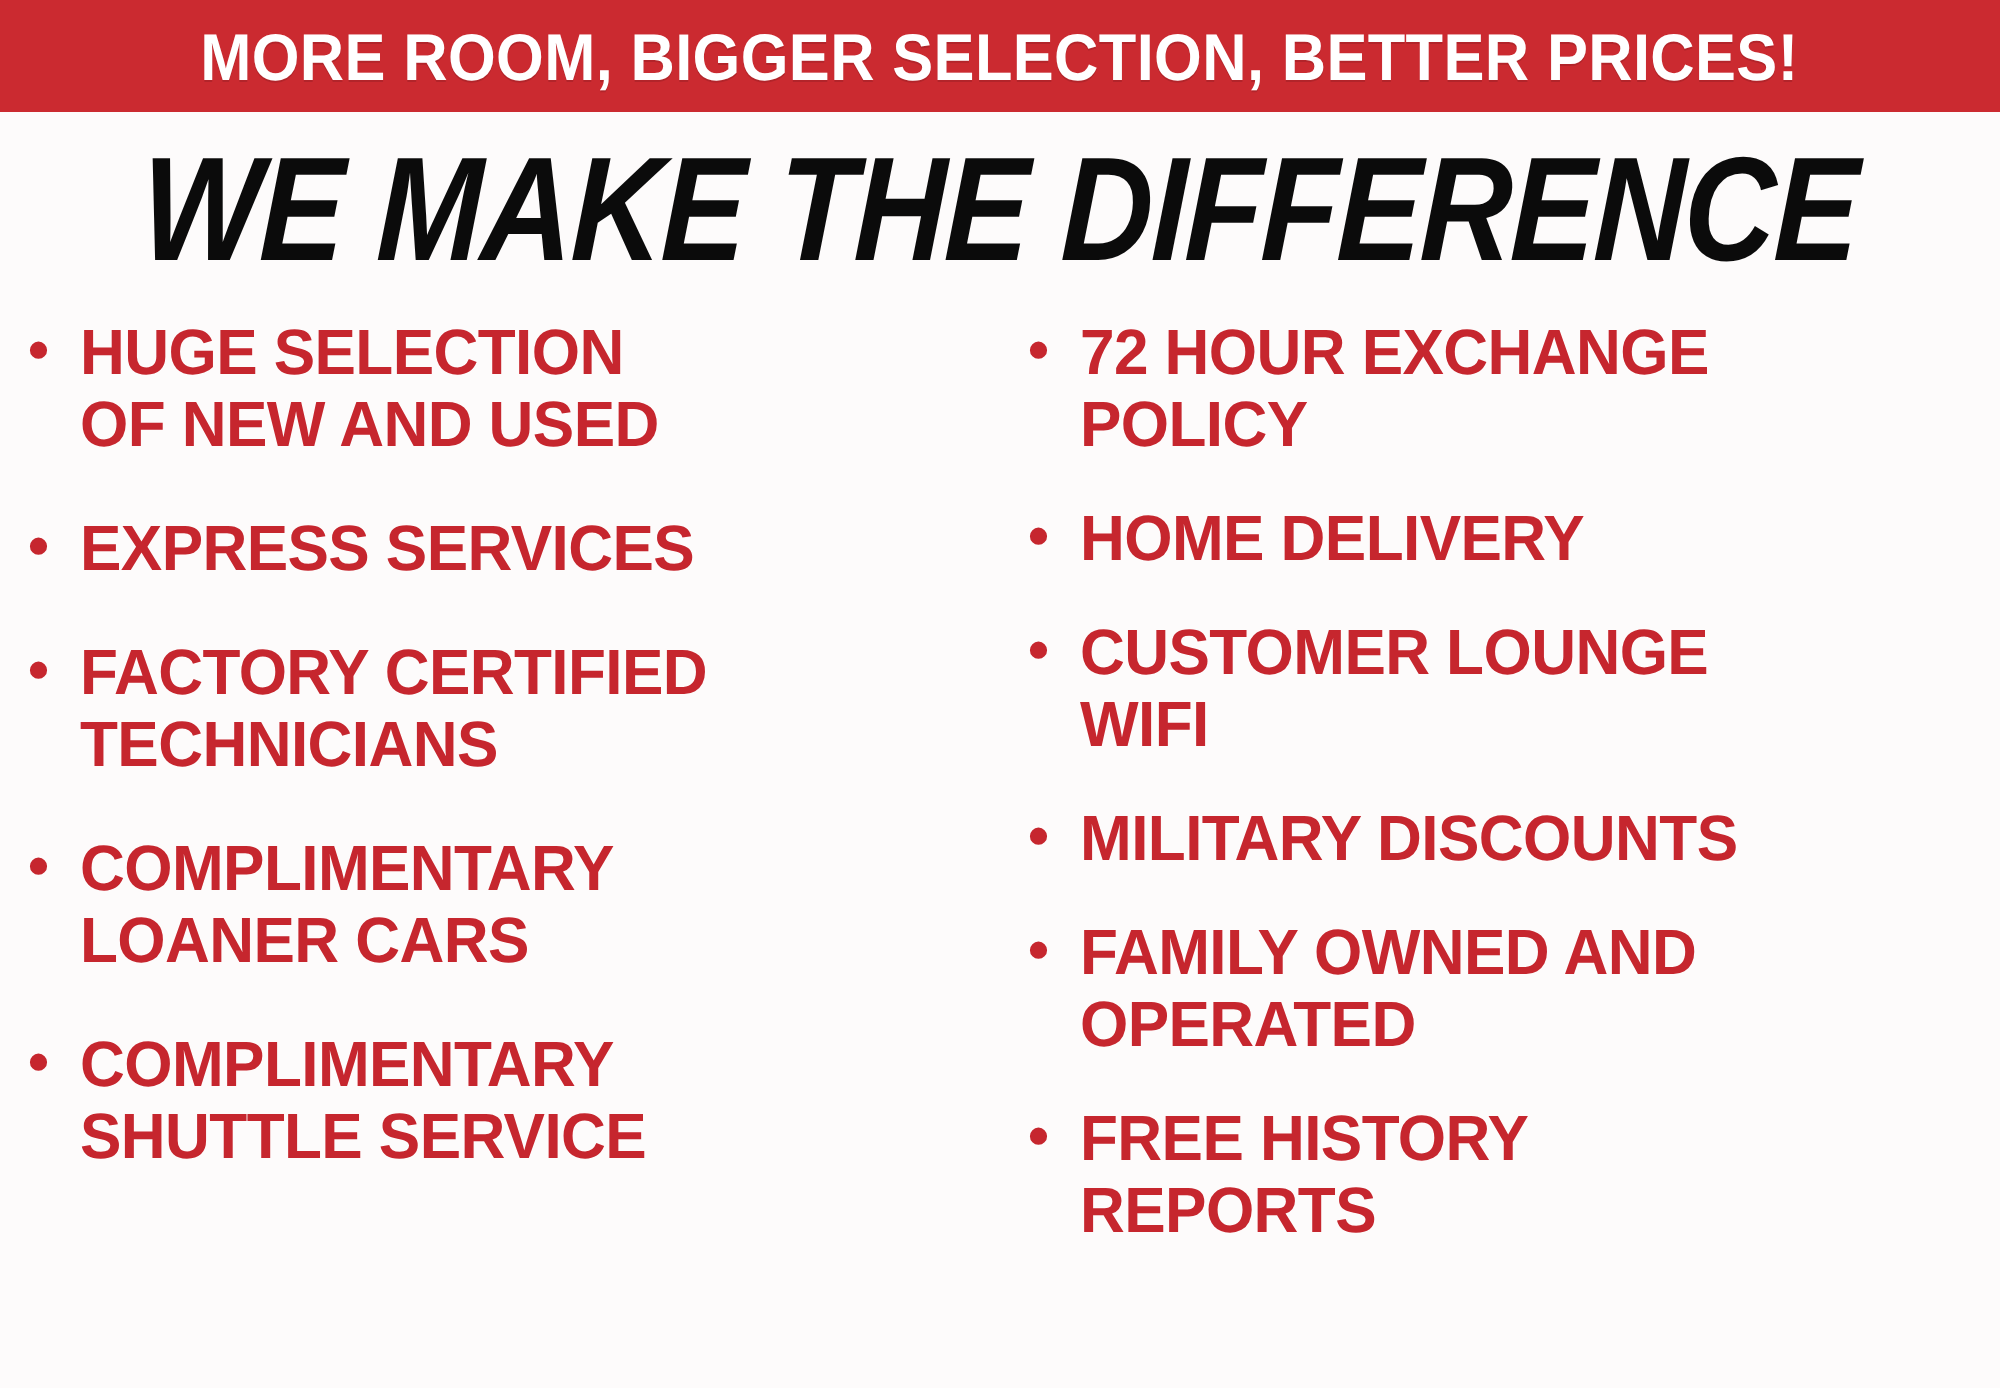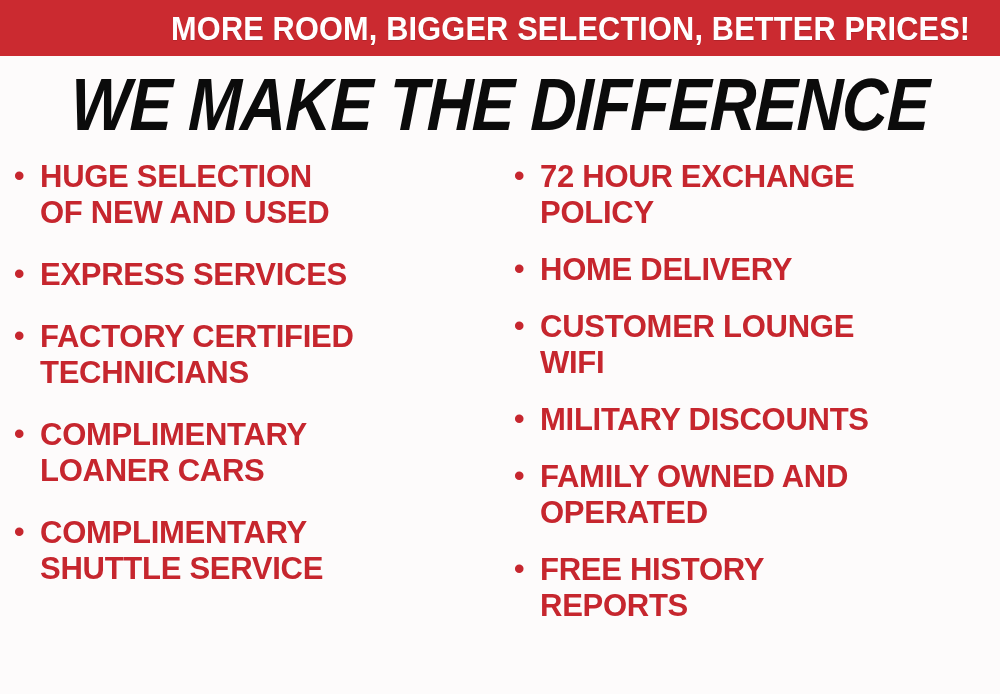--- a/index.html
+++ b/index.html
@@ -25,21 +25,21 @@
   
   #banner {
     position: absolute;
     left: 0;
     top: 0;
     width: 1000px;
     height: 56px;
     background: #cb2a30;
     display: flex;
     align-items: center;
-    justify-content: flex-end;
+    justify-content: center;
   }
   #banner-text {
     color: #ffffff;
     font-family: "Liberation Sans Narrow", "Liberation Sans", sans-serif;
     font-weight: bold;
     font-size: 33px;
     line-height: 33px;
     letter-spacing: 0.2px;
     transform: scaleX(0.93);
     transform-origin: center center;

